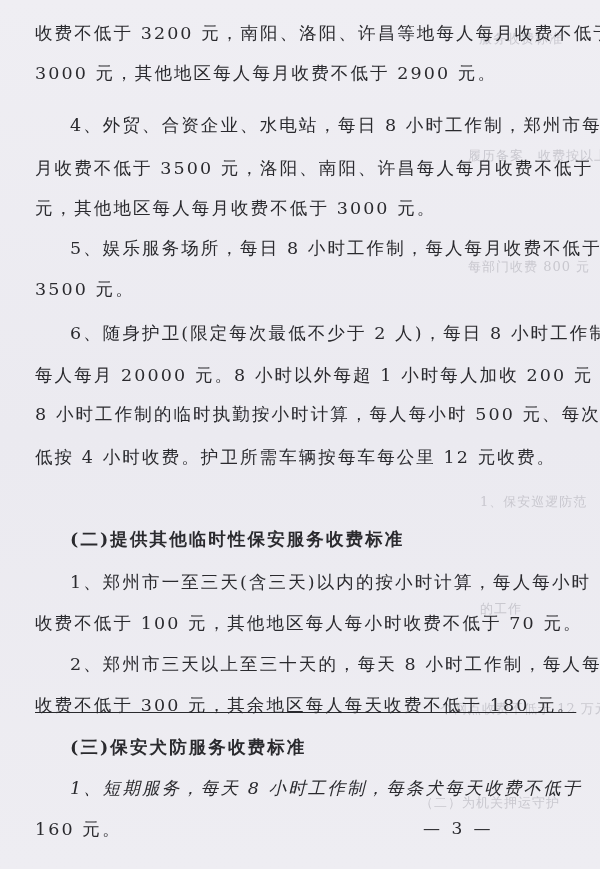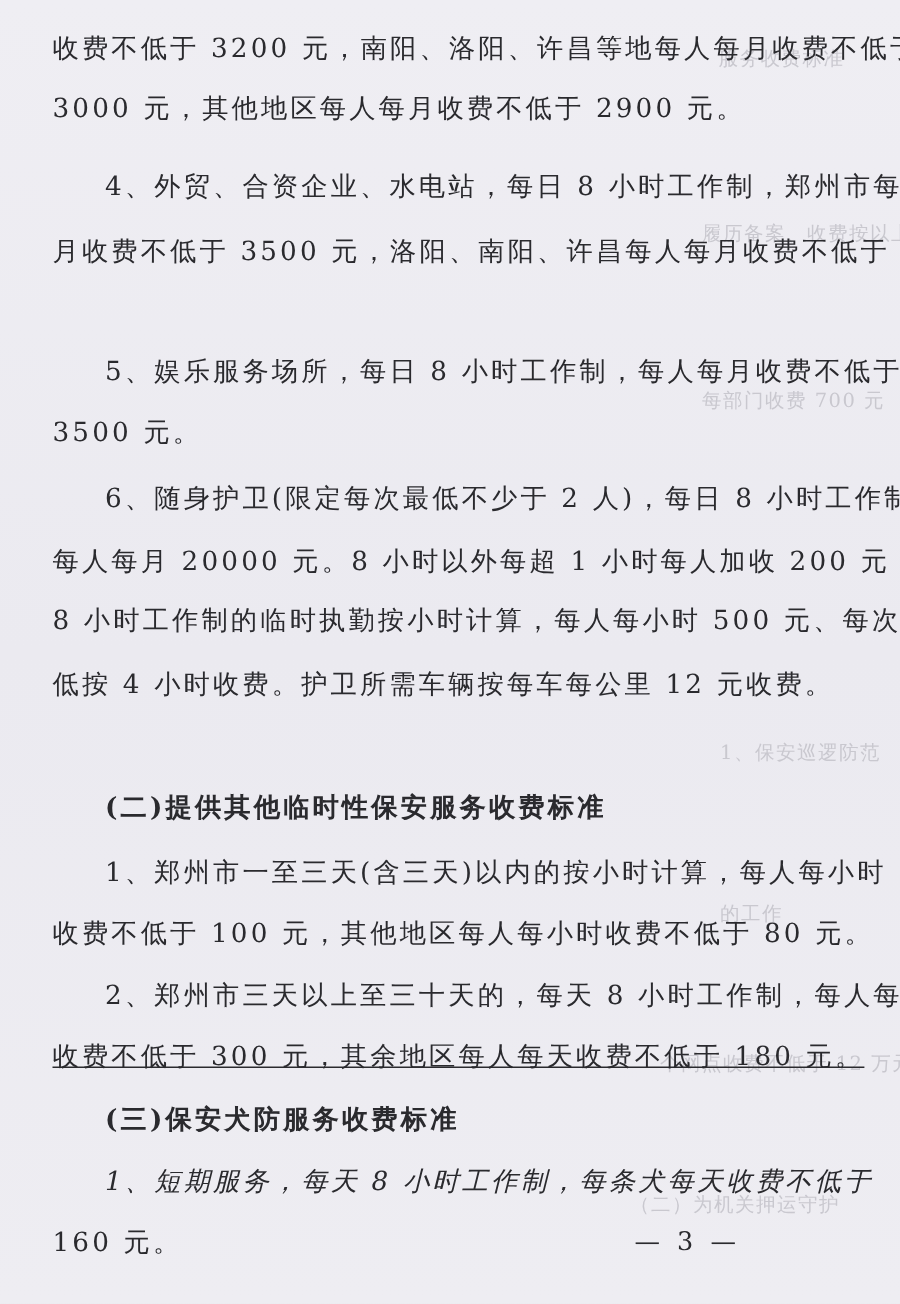--- a/index.html
+++ b/index.html
@@ -46,39 +46,40 @@
       white-space: nowrap;
     }
   </style>
 </head>
 <body>
 
 <div class="page">
 
   <div class="ghost" style="left:468px; top:30px;margin-left:11px;">服务收费标准</div>
   <div class="ghost" style="left:468px; top:147px;">履历备案、收费按以上</div>
-  <div class="ghost" style="left:468px; top:258px;">每部门收费 700 元</div>
+  <div class="ghost" style="left:468px; top:258px;">每部门收费 800 元</div>
   <div class="ghost" style="left:480px; top:493px;">1、保安巡逻防范</div>
   <div class="ghost" style="left:480px; top:600px;">的工作</div>
   <div class="ghost" style="left:440px; top:700px;">个网点收费不低于 12 万元</div>
   <div class="ghost" style="left:420px; top:770px;margin-top:24px;">（二）为机关押运守护</div>
 
   <div class="line" style="left:35px; top:22px;">收费不低于 3200 元，南阳、洛阳、许昌等地每人每月收费不低于</div>
   <div class="line" style="left:35px; top:62px;">3000 元，其他地区每人每月收费不低于 2900 元。</div>
   <div class="line" style="left:70px; top:114px;">4、外贸、合资企业、水电站，每日 8 小时工作制，郑州市每人每</div>
   <div class="line" style="left:35px; top:157px;">月收费不低于 3500 元，洛阳、南阳、许昌每人每月收费不低于 3200</div>
+  <div class="line" style="left:35px; top:197px;">元，其他地区每人每月收费不低于 3000 元。</div>
   <div class="line" style="left:70px; top:237px;">5、娱乐服务场所，每日 8 小时工作制，每人每月收费不低于</div>
   <div class="line" style="left:35px; top:278px;">3500 元。</div>
   <div class="line" style="left:70px; top:322px;">6、随身护卫(限定每次最低不少于 2 人)，每日 8 小时工作制，</div>
   <div class="line" style="left:35px; top:364px;">每人每月 20000 元。8 小时以外每超 1 小时每人加收 200 元，不足</div>
   <div class="line" style="left:35px; top:403px;">8 小时工作制的临时执勤按小时计算，每人每小时 500 元、每次最</div>
   <div class="line" style="left:35px; top:446px;">低按 4 小时收费。护卫所需车辆按每车每公里 12 元收费。</div>
   <div class="line" style="left:70px; top:528px; font-weight:bold;">(二)提供其他临时性保安服务收费标准</div>
   <div class="line" style="left:70px; top:571px;">1、郑州市一至三天(含三天)以内的按小时计算，每人每小时</div>
-  <div class="line" style="left:35px; top:612px;">收费不低于 100 元，其他地区每人每小时收费不低于 80 元。</div>
+  <div class="line" style="left:35px; top:612px;">收费不低于 100 元，其他地区每人每小时收费不低于 70 元。</div>
   <div class="line" style="left:70px; top:653px;">2、郑州市三天以上至三十天的，每天 8 小时工作制，每人每天</div>
   <div class="line" style="left:35px; top:694px;text-decoration:underline;">收费不低于 300 元，其余地区每人每天收费不低于 180 元。</div>
   <div class="line" style="left:70px; top:736px; font-weight:bold;">(三)保安犬防服务收费标准</div>
   <div class="line" style="left:70px; top:777px;font-style:italic;">1、短期服务，每天 8 小时工作制，每条犬每天收费不低于</div>
   <div class="line" style="left:35px; top:818px;">160 元。</div>
 
   <div class="page-num">— 3 —</div>
 </div>
 
 </body></html>

